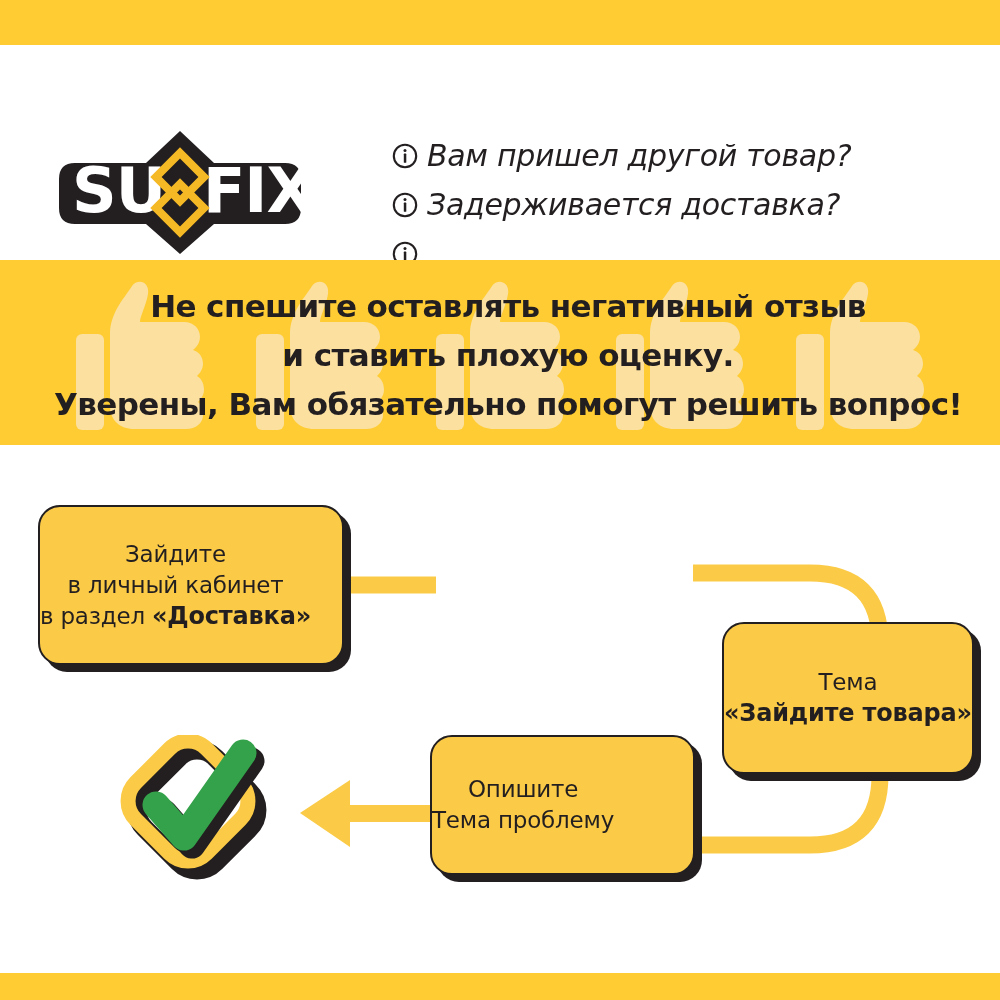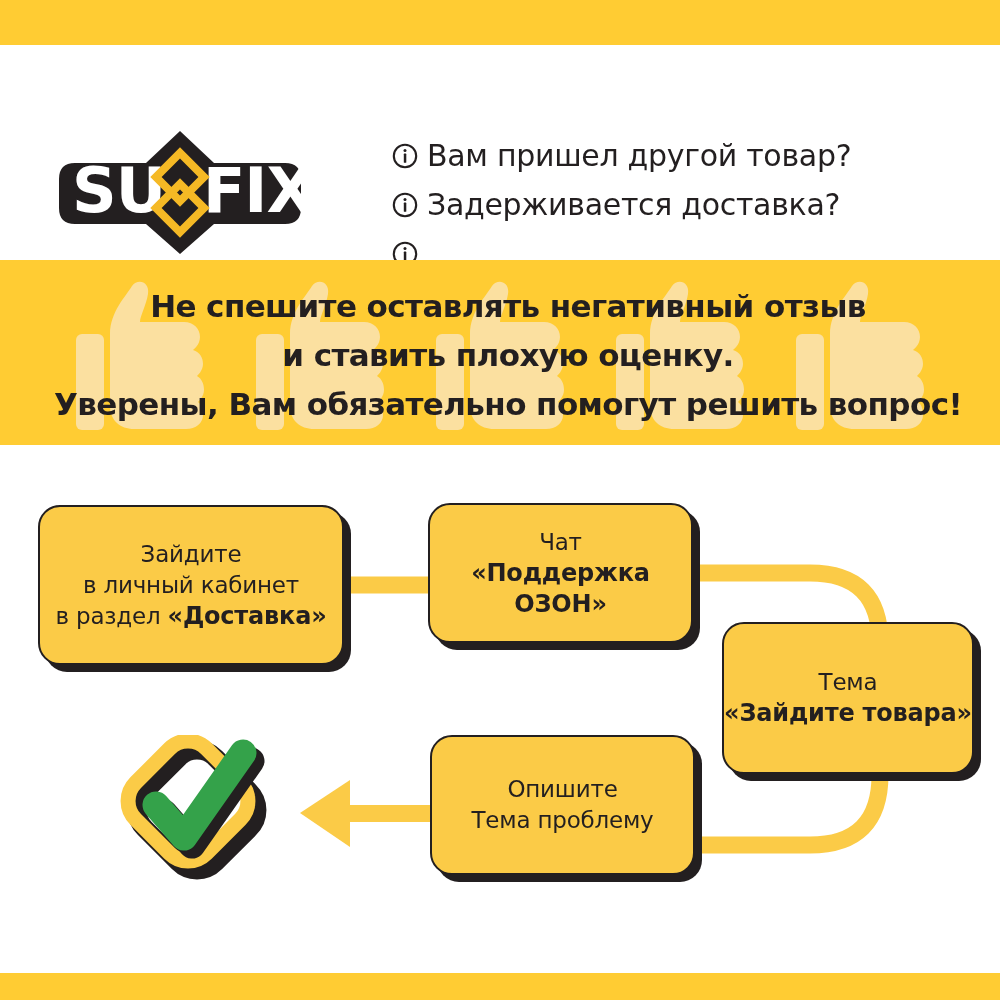--- a/index.html
+++ b/index.html
@@ -22,21 +22,21 @@
   .logo{position:absolute;left:40px;top:80px;width:280px;height:135px;}
   .logo svg{display:block;}
 
   .q-list{position:absolute;left:392px;top:92px;width:600px;}
   .q-row{display:flex;align-items:flex-start;margin-bottom:6px;height:43px;}
   .q-ico{flex:0 0 auto;width:26px;height:26px;margin-top:6px;margin-right:9px;}
   .q-ico svg{display:block;}
   .q-txt{
     font-size:30px;line-height:38px;color:#231f20;
     font-family:"DejaVu Sans", sans-serif;
-    letter-spacing:-0.3px;white-space:nowrap;
+    letter-spacing:-0.3px;white-space:nowrap;font-style:italic;
   }
 
   
   .banner{position:absolute;left:0;top:260px;width:1000px;height:185px;background:#FFCC33;overflow:hidden;}
   .thumbs{position:absolute;left:0;top:0;width:1000px;height:185px;}
   .banner-text{
     position:absolute;left:0;top:22px;width:1000px;
     text-align:center;color:#231f20;
     font-family:"DejaVu Sans", sans-serif;
     font-weight:bold;font-size:31px;line-height:49px;
@@ -47,21 +47,21 @@
   
   .flow{position:absolute;left:0;top:445px;width:1000px;height:528px;background:#fff;}
   .flow-svg{position:absolute;left:0;top:0;}
 
   .node{
     position:absolute;
     background:#FBCB47;
     border:2.5px solid #231f20;
     border-radius:22px;
     box-shadow:7px 7px 0 0 #231f20;
-    display:flex;align-items:center;justify-content:center;
+    display:flex;align-items:center;
     text-align:center;
     color:#231f20;
     font-family:"DejaVu Sans", sans-serif;
     box-sizing:border-box;
   }
   .node .lines{line-height:31px;font-size:23px;letter-spacing:-0.2px;}
   .node .lines .b{font-weight:bold;font-size:24px;}
   .node .lines .r{font-weight:normal;}
 
   #node1{left:38px;top:60px;width:306px;height:160px;}
@@ -181,26 +181,20 @@
     </svg>
 
     <div class="node" id="node1">
       <div class="lines">
         <div><span class="r">Зайдите</span></div>
         <div><span class="r">в личный кабинет</span></div>
         <div><span class="r">в раздел </span><span class="b">«Доставка»</span></div>
       </div>
     </div>
 
-    <div class="node" id="node2">
-      <div class="lines">
-        <div><span class="r">Чат</span></div>
-        <div><span class="b">«Поддержка ОЗОН»</span></div>
-      </div>
-    </div>
 
     <div class="node" id="node3">
       <div class="lines">
         <div><span class="r">Тема</span></div>
         <div><span class="b">«Зайдите товара»</span></div>
       </div>
     </div>
 
     <div class="node" id="node4">
       <div class="lines">

